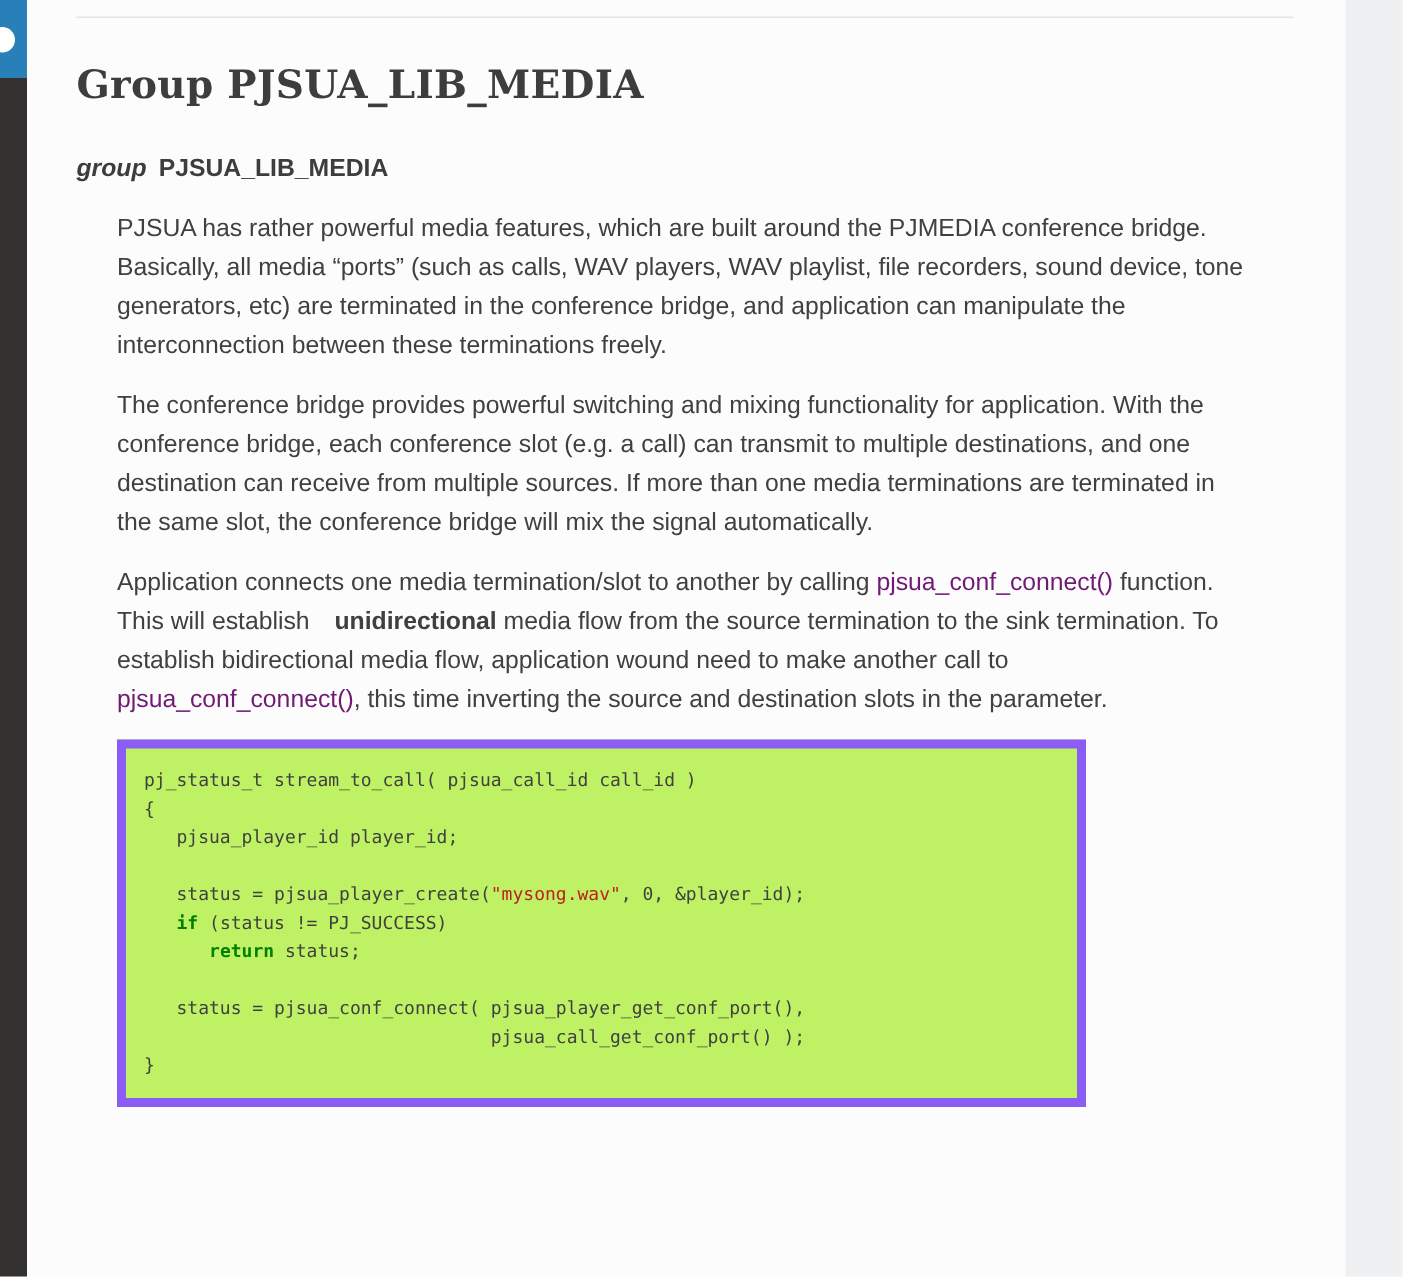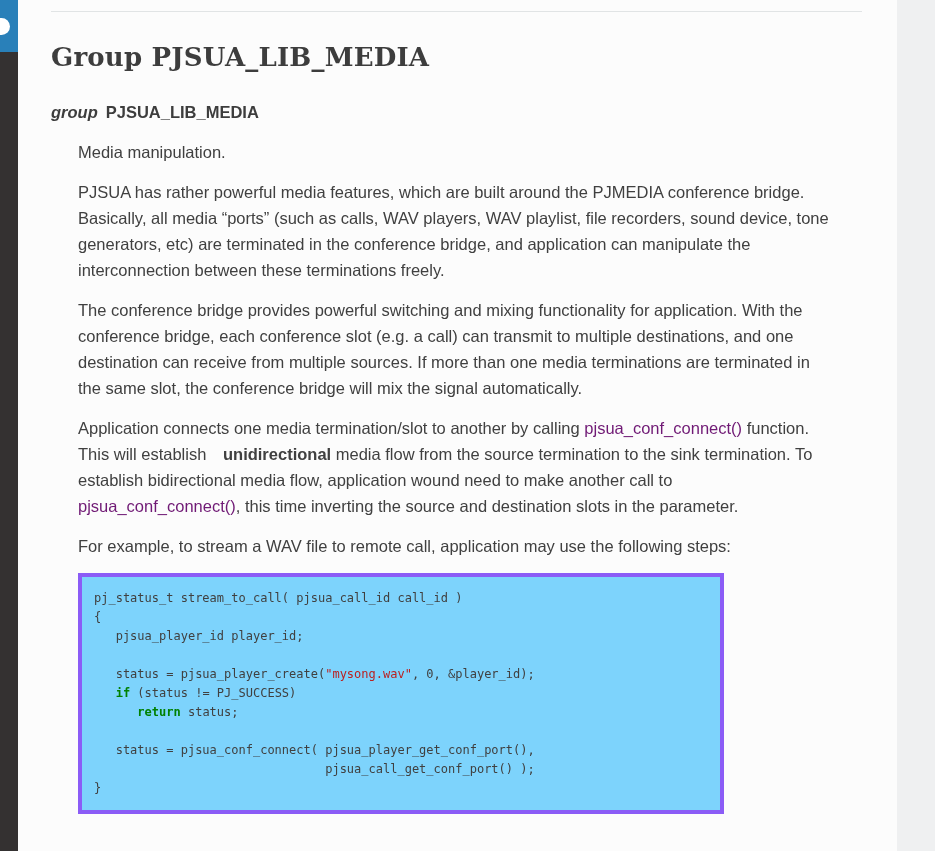--- a/index.html
+++ b/index.html
@@ -56,22 +56,22 @@
   dd.definition-body { margin: 17px 0 0 27px; width: 752px; }
   dd.definition-body p {
     font-size: 16.5px; line-height: 26px;
     margin: 0 0 14px 0; color: #404040;
   }
   a.reference { color: #701a75; text-decoration: none; cursor: pointer; }
   dd strong { font-weight: bold; margin-left: 12px; }
 
   .codeblock {
     width: 646px;
-    background: #7dd3fc;
-    border: 4px solid #8b5cf6;
+    background: #bef264;
+    border: 6px solid #8b5cf6;
     padding: 12px;
     margin-top: 9px;
     font-family: "DejaVu Sans Mono", "Liberation Mono", monospace;
     font-size: 12px; line-height: 19px;
     color: #404040;
     white-space: pre;
     overflow: hidden;
   }
   .code-line { min-height: 19px; }
   .tok-k { color: #008000; font-weight: bold; }
@@ -88,21 +88,19 @@
 
 <div class="right-gutter"></div>
 
 <div class="main">
   <hr class="divider">
   <h1 class="page-title">Group PJSUA_LIB_MEDIA</h1>
 
   <dl class="definition">
     <dt class="signature"><em class="kind">group</em><strong>PJSUA_LIB_MEDIA</strong></dt>
     <dd class="definition-body">
-      <p>Media manipulation.</p>
       <p>PJSUA has rather powerful media features, which are built around the PJMEDIA conference bridge. Basically, all media “ports” (such as calls, WAV players, WAV playlist, file recorders, sound device, tone generators, etc) are terminated in the conference bridge, and application can manipulate the interconnection between these terminations freely.</p>
       <p>The conference bridge provides powerful switching and mixing functionality for application. With the conference bridge, each conference slot (e.g. a call) can transmit to multiple destinations, and one destination can receive from multiple sources. If more than one media terminations are terminated in the same slot, the conference bridge will mix the signal automatically.</p>
       <p><span>Application connects one media termination/slot to another by calling </span><a class="reference" href="#">pjsua_conf_connect()</a><span> function. This will establish </span><strong>unidirectional</strong><span> media flow from the source termination to the sink termination. To establish bidirectional media flow, application wound need to make another call to </span><a class="reference" href="#">pjsua_conf_connect()</a><span>, this time inverting the source and destination slots in the parameter.</span></p>
-      <p>For example, to stream a WAV file to remote call, application may use the following steps:</p>
       <div class="codeblock"><div class="code-line"><span>pj_status_t stream_to_call( pjsua_call_id call_id )</span></div><div class="code-line"><span>{</span></div><div class="code-line"><span>   pjsua_player_id player_id;</span></div><div class="code-line"></div><div class="code-line"><span>   status = pjsua_player_create(</span><span class="tok-s">"mysong.wav"</span><span>, 0, &amp;player_id);</span></div><div class="code-line"><span>   </span><span class="tok-k">if</span><span> (status != PJ_SUCCESS)</span></div><div class="code-line"><span>      </span><span class="tok-k">return</span><span> status;</span></div><div class="code-line"></div><div class="code-line"><span>   status = pjsua_conf_connect( pjsua_player_get_conf_port(),</span></div><div class="code-line"><span>                                pjsua_call_get_conf_port() );</span></div><div class="code-line"><span>}</span></div></div>
     </dd>
   </dl>
 </div>
 
 </body></html>

